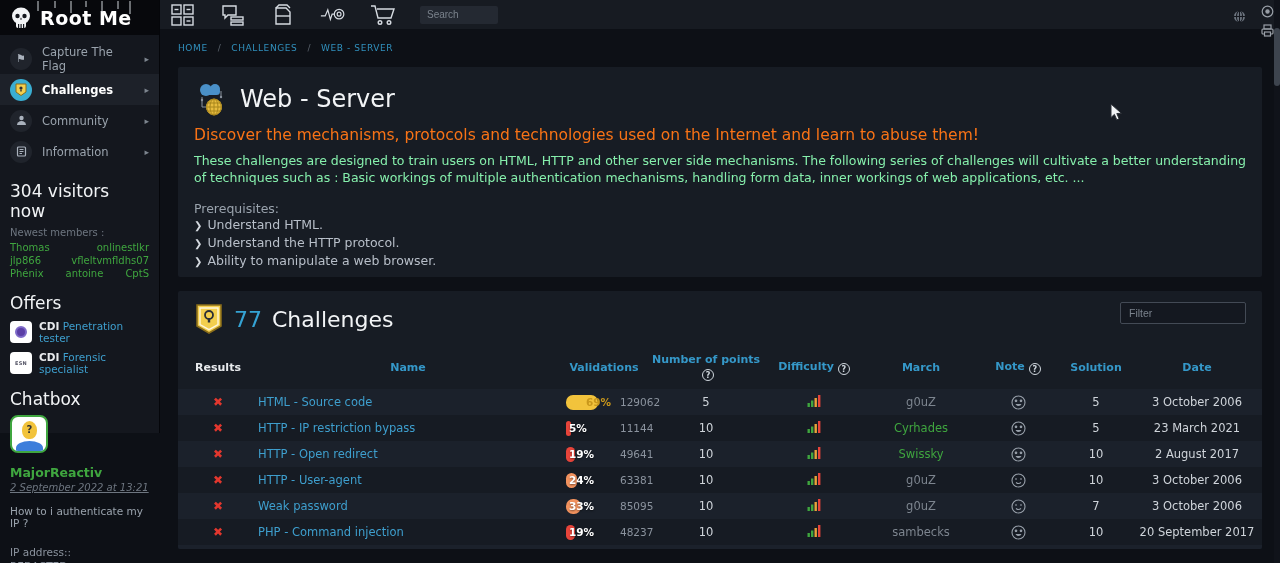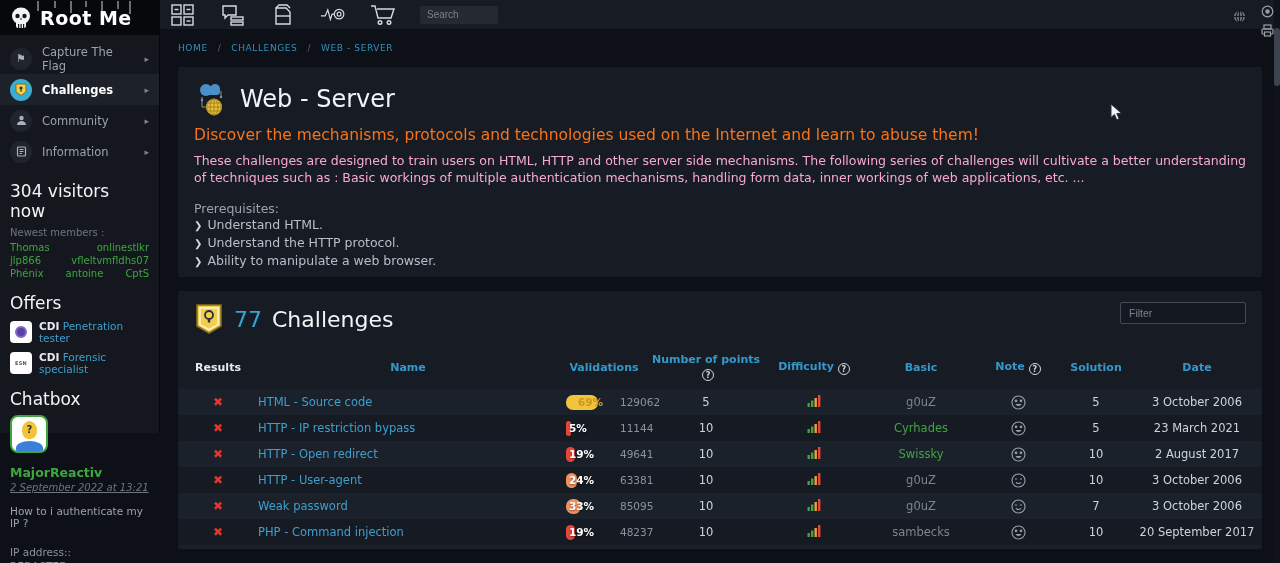--- a/index.html
+++ b/index.html
@@ -50,21 +50,21 @@
   .search-box::placeholder { color:#7a828c; }
   .globe-btn { position:absolute; right:34px; top:8px; cursor:pointer; }
   .breadcrumb { height:38px; display:flex; align-items:center; gap:10px; padding:0 18px; font-size:9px; letter-spacing:.6px; }
   .breadcrumb .bc-link { color:#3191be; cursor:pointer; }
   .breadcrumb .bc-sep { color:#5a626c; }
   .panel { background:#171c24; margin:0 18px; border-radius:2px; }
   .panel.intro { padding:14px 16px 16px; height:210px; }
   .title-row { display:flex; align-items:center; gap:10px; }
   .page-title { color:#f2f4f6; font-size:24px; font-weight:500; }
   .subtitle { color:#f97316; font-size:15.5px; margin-top:9px; }
-  .desc { color:#f9a8d4; font-size:12.5px; line-height:1.32; margin-top:9px; text-align:justify; }
+  .desc { color:#86efac; font-size:12.5px; line-height:1.32; margin-top:9px; text-align:justify; }
   .prereq-label { color:#9aa3ad; font-size:12.5px; margin-top:15px; }
   .prereq-item { color:#b8bfc9; font-size:12.5px; line-height:17px; }
   .prereq-item .bullet { color:#d5dae0; font-size:10px; margin-right:5px; }
 
   .panel.challenges { margin-top:14px; padding:12px 0 0; height:258px; position:relative; overflow:hidden; }
   .ch-head { display:flex; align-items:center; gap:10px; padding:0 16px; }
   .ch-count { color:#35a3d4; font-size:22px; font-weight:500; }
   .ch-title { color:#f2f4f6; font-size:22px; font-weight:500; }
   .filter-box { position:absolute; right:16px; top:11px; width:126px; height:22px; background:#141820; border:1px solid #434a55; border-radius:2px; color:#cfd4da; font-size:10.5px; padding:0 8px; outline:none; }
   .filter-box::placeholder { color:#7a828c; }
@@ -81,21 +81,21 @@
   .name-link { color:#3e9fce; cursor:pointer; }
   .xmark { color:#e3372e; font-weight:bold; font-size:12px; cursor:default; }
   .td-val { text-align:left !important; }
   .vwrap { display:flex; align-items:center; gap:8px; padding-left:8px; }
   .vbar { position:relative; width:46px; height:15px; flex:none; }
   .vbar .pill { position:absolute; left:0; top:0; height:15px; border-radius:7px; width:calc(var(--pct) * 0.46px); min-width:5px; }
   tr[data-variant="yellow"] .pill { background:#f2c33c; }
   tr[data-variant="red"] .pill { background:#e8443a; }
   tr[data-variant="orange"] .pill { background:#f2925e; }
   .vbar .lbl { position:absolute; left:3px; top:1px; font-size:10.5px; font-weight:bold; color:#fff; text-shadow:0 1px 2px rgba(0,0,0,.5); }
-  tr[data-variant="yellow"] .lbl { color:#c9971b; left:12px; text-shadow:none; }
+  tr[data-variant="yellow"] .lbl { color:#c9971b; left:20px; text-shadow:none; }
   .vcount { color:#8b939e; font-size:10.5px; }
   .author { color:#7d858f; cursor:pointer; }
   tr[data-author="green"] .author { color:#3fa63f; }
   .note-face svg { vertical-align:middle; }
   td .face-grin, td .face-smile { display:none; }
   tr[data-note="grin"] .face-grin { display:inline; }
   tr[data-note="smile"] .face-smile { display:inline; }
 
   
   .rail { position:absolute; right:0; top:0; width:18px; height:563px; }
@@ -345,21 +345,21 @@
             <col style="width:72px">
             <col style="width:130px">
         </colgroup>
         <thead>
           <tr>
             <th class="h-results">Results</th>
             <th class="h-name">Name</th>
             <th>Validations</th>
             <th><span>Number of points</span><span class="help-q">?</span></th>
             <th><span>Difficulty</span><span class="help-q">?</span></th>
-            <th>Basic</th>
+            <th>March</th>
             <th><span>Note</span><span class="help-q">?</span></th>
             <th>Solution</th>
             <th>Date</th>
           </tr>
         </thead>
         <tbody>
 
             <tr class="row" data-variant="yellow" data-author="gray" data-note="grin">
               <td><span class="xmark">✖</span></td>
               <td class="td-name"><span class="name-link">HTML - Source code</span></td>

